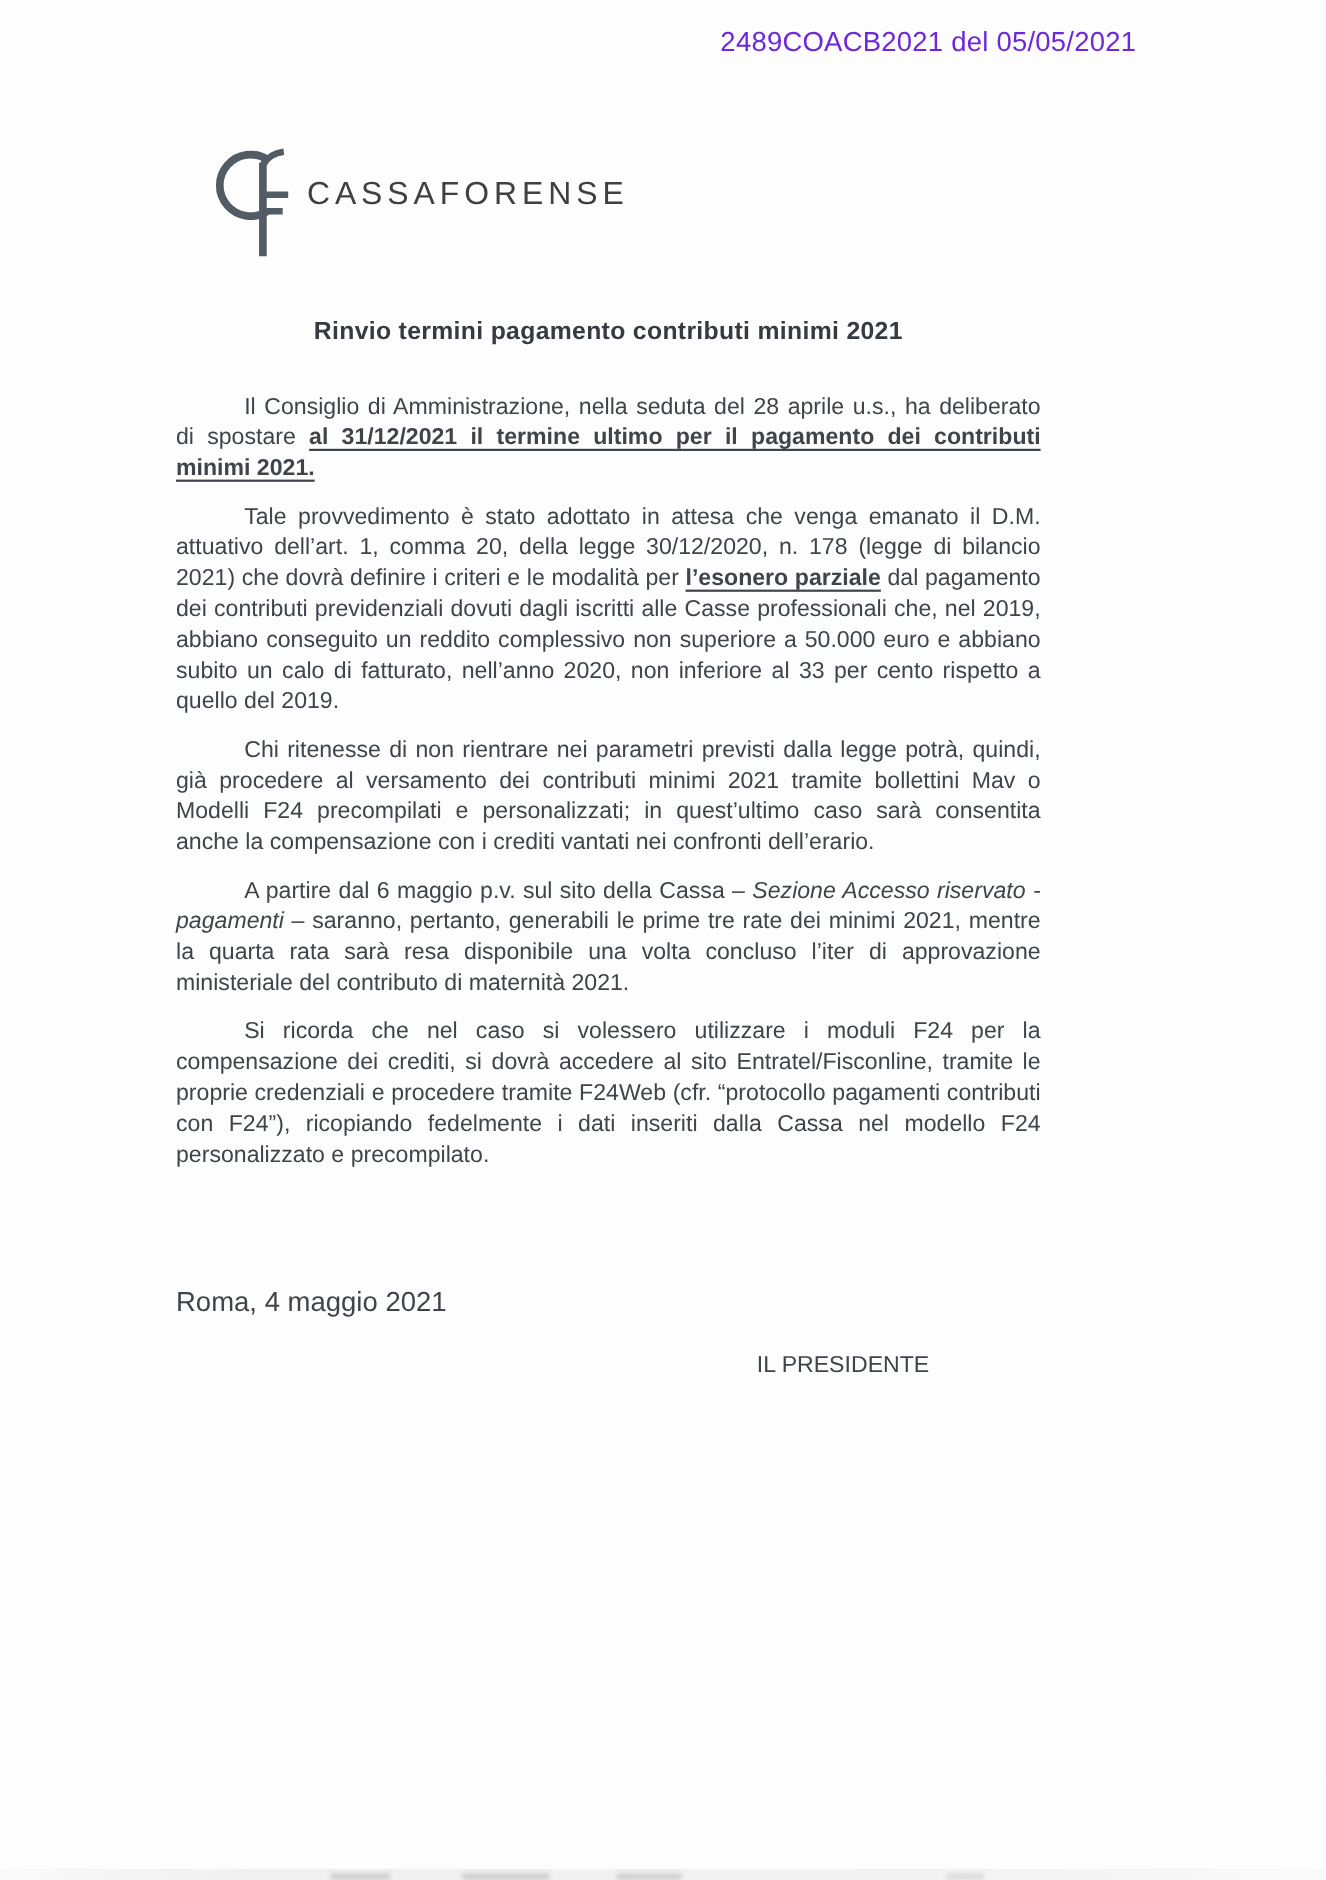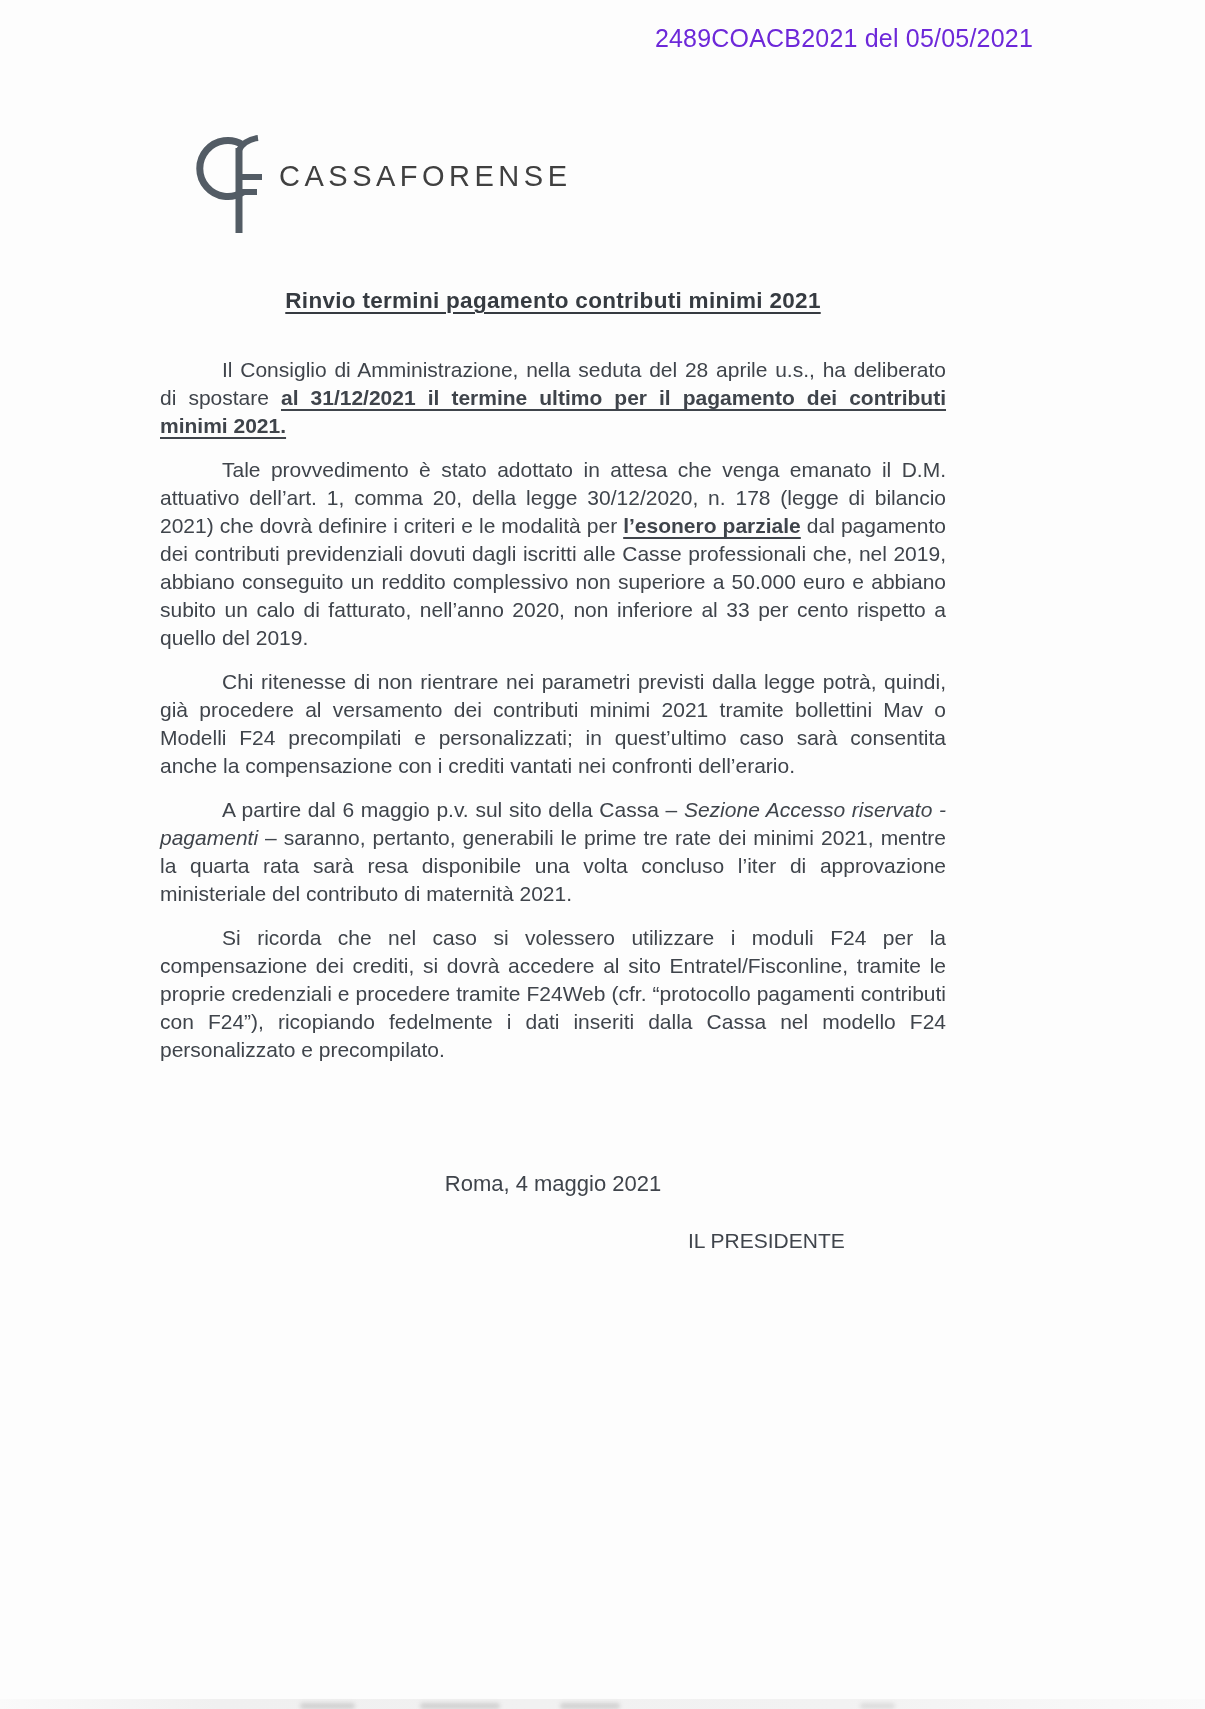--- a/index.html
+++ b/index.html
@@ -56,21 +56,20 @@
   }
   .title {
     margin: 0 0 42px 0;
     text-align: center;
     font-size: 22.5px;
     font-weight: 700;
     letter-spacing: 0.3px;
     color: #363b41;
   }
   .title-inner {
-    text-decoration: underline;
     text-decoration-thickness: 2px;
     text-underline-offset: 4px;
   }
   .par {
     margin: 0 0 16px 0;
     font-size: 21px;
     line-height: 28px;
     text-align: justify;
     text-indent: 62px;
   }
@@ -82,23 +81,22 @@
   }
   .ul-par span {
     text-decoration: underline;
     text-decoration-thickness: 1.5px;
     text-underline-offset: 4px;
   }
   .it { font-style: italic; }
 
   .date-line {
     margin: 104px 0 0 0;
-    font-size: 22px;
+    font-size: 25px;
     line-height: 32px;
-    text-align: center;
   }
   .sig {
     margin: 24px 0 0 528px;
     width: 258px;
     text-align: left;
     font-size: 21px;
     line-height: 33px;
   }
 
   

